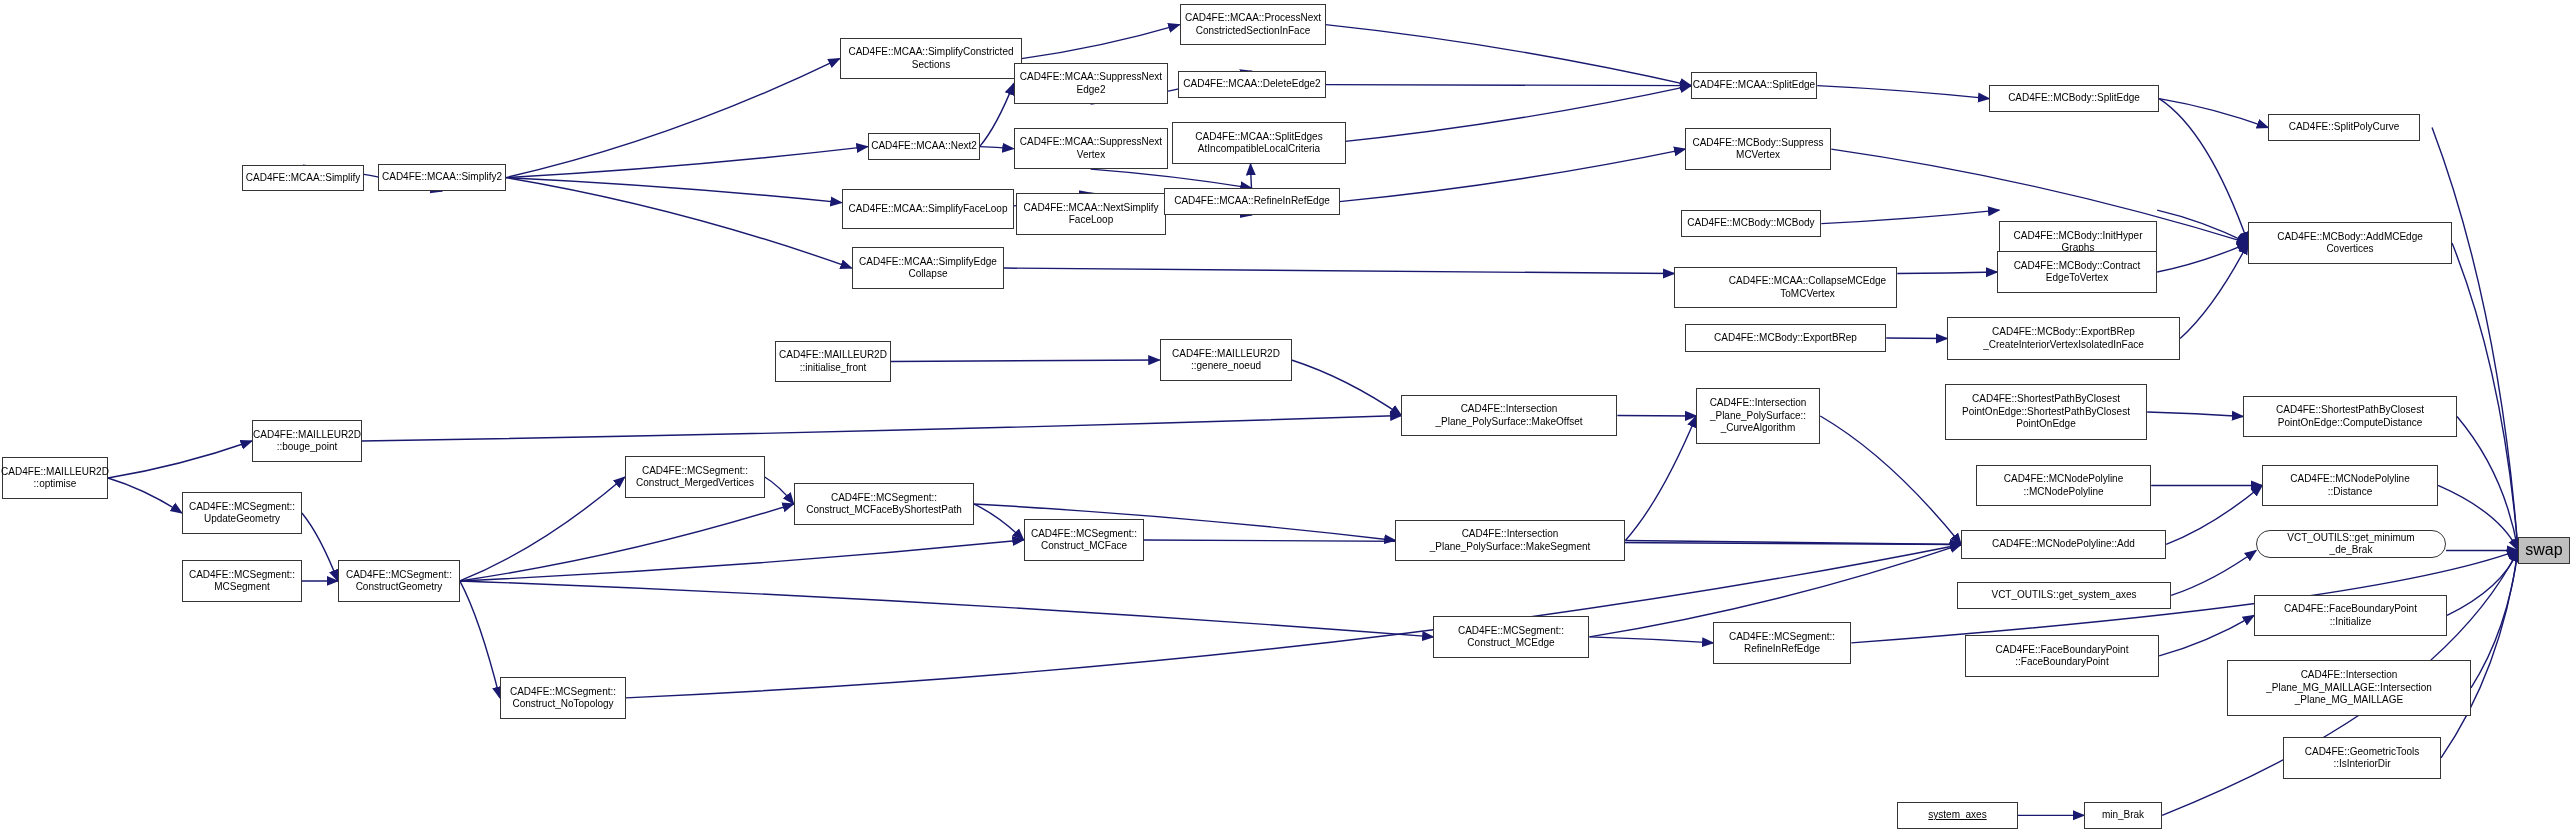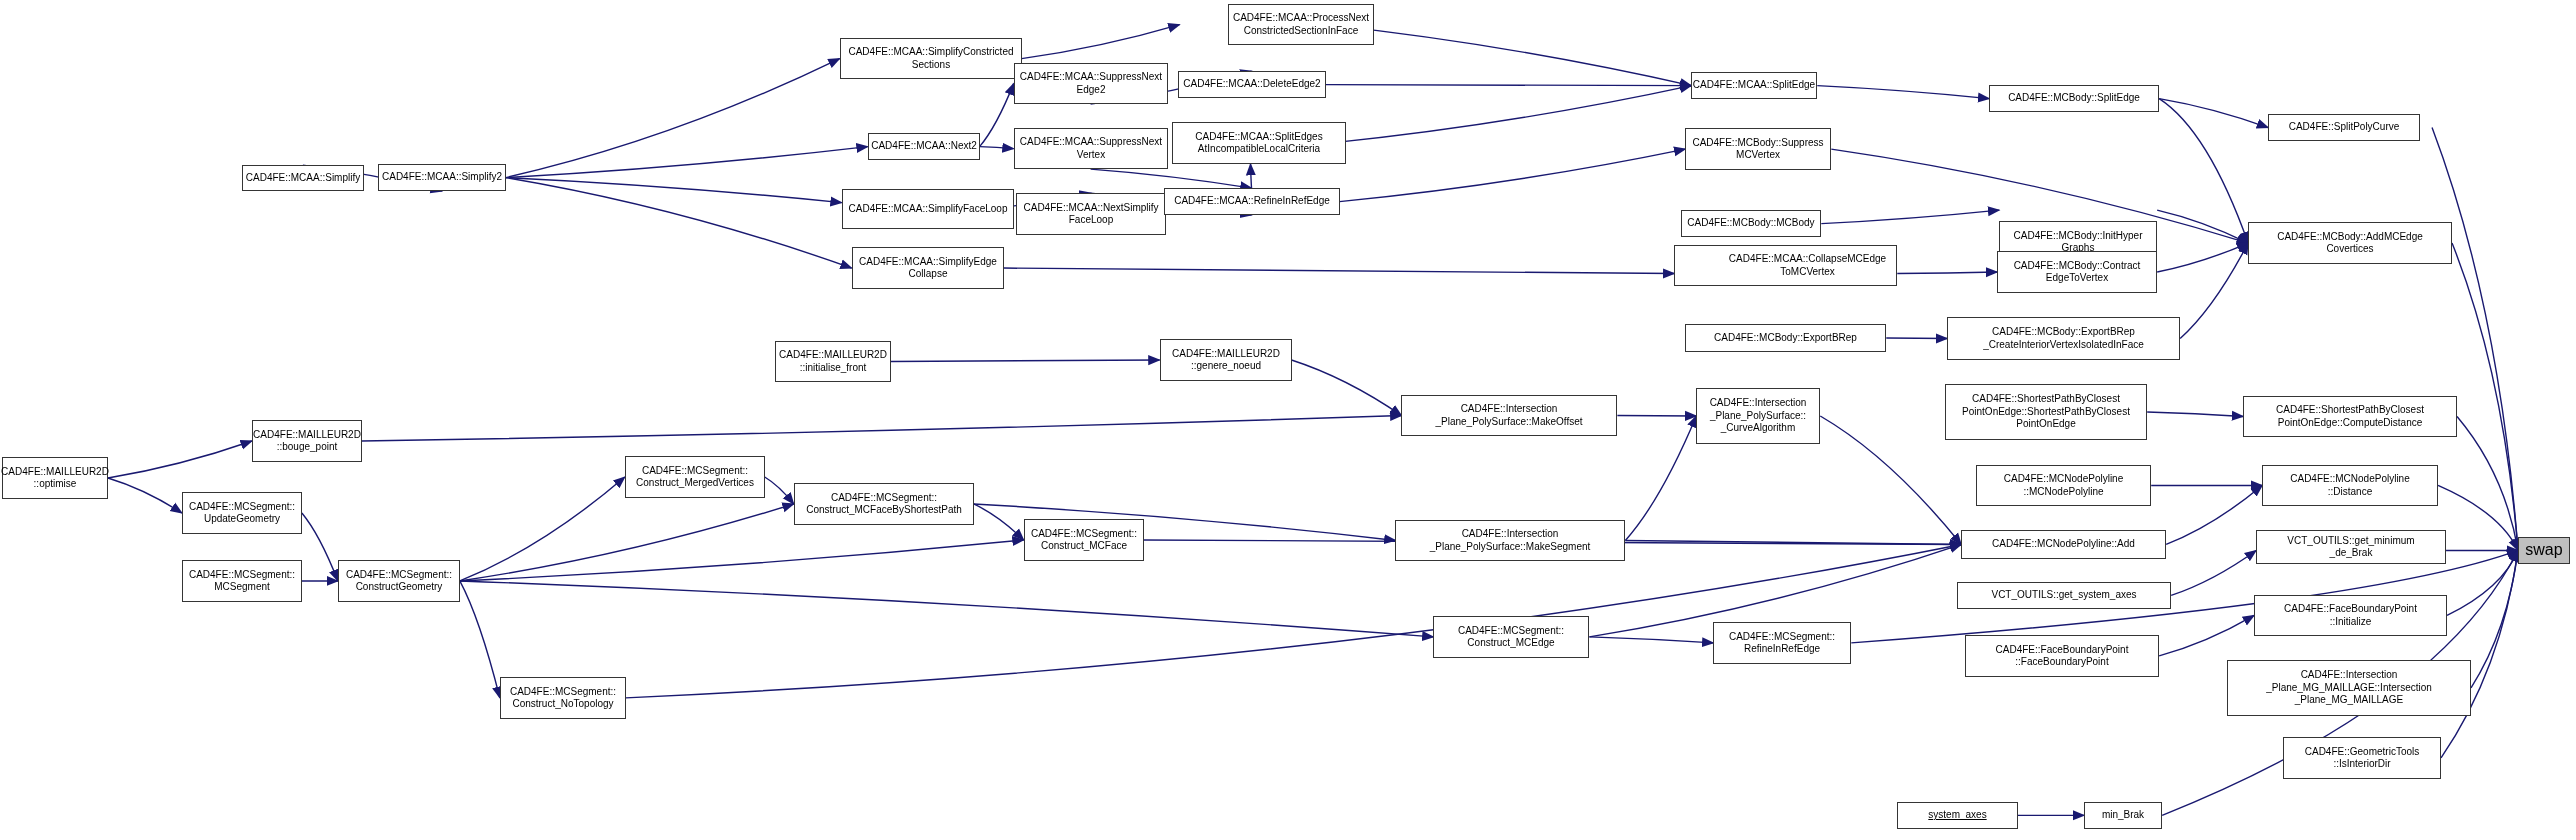--- a/index.html
+++ b/index.html
@@ -178,21 +178,21 @@
       <span>Vertex</span>
     </div>
     <div class="node" style="left: 1016px; top: 193px; width: 150px; height: 42px;">
       <span>CAD4FE::MCAA::NextSimplify</span>
       <span>FaceLoop</span>
     </div>
     <div class="node" style="left: 1024px; top: 519px; width: 120px; height: 42px;">
       <span>CAD4FE::MCSegment::</span>
       <span>Construct_MCFace</span>
     </div>
-    <div class="node" style="left: 1180px; top: 4px; width: 146px; height: 41px; margin-left: 48px;">
+    <div class="node" style="left: 1180px; top: 4px; width: 146px; height: 41px;">
       <span>CAD4FE::MCAA::ProcessNext</span>
       <span>ConstrictedSectionInFace</span>
     </div>
     <div class="node" style="left: 1178px; top: 71px; width: 148px; height: 27px;">
       <span>CAD4FE::MCAA::DeleteEdge2</span>
     </div>
     <div class="node" style="left: 1172px; top: 122px; width: 174px; height: 42px;">
       <span>CAD4FE::MCAA::SplitEdges</span>
       <span>AtIncompatibleLocalCriteria</span>
     </div>
@@ -218,21 +218,21 @@
     <div class="node" style="left: 1691px; top: 72px; width: 126px; height: 27px;">
       <span>CAD4FE::MCAA::SplitEdge</span>
     </div>
     <div class="node" style="left: 1685px; top: 128px; width: 146px; height: 42px;">
       <span>CAD4FE::MCBody::Suppress</span>
       <span>MCVertex</span>
     </div>
     <div class="node" style="left: 1681px; top: 210px; width: 140px; height: 27px;">
       <span>CAD4FE::MCBody::MCBody</span>
     </div>
-    <div class="node" style="left: 1674px; top: 245px; width: 223px; height: 41px; padding-left: 44px;">
+    <div class="node" style="left: 1674px; top: 267px; width: 223px; height: 41px; padding-left: 44px;">
       <span>CAD4FE::MCAA::CollapseMCEdge</span>
       <span>ToMCVertex</span>
     </div>
     <div class="node" style="left: 1685px; top: 324px; width: 201px; height: 28px;">
       <span>CAD4FE::MCBody::ExportBRep</span>
     </div>
     <div class="node" style="left: 1696px; top: 388px; width: 124px; height: 56px;">
       <span>CAD4FE::Intersection</span>
       <span>_Plane_PolySurface::</span>
       <span>_CurveAlgorithm</span>
@@ -276,21 +276,21 @@
       <span>CAD4FE::MCNodePolyline</span>
       <span>::MCNodePolyline</span>
     </div>
     <div class="node" style="left: 2262px; top: 465px; width: 176px; height: 41px;">
       <span>CAD4FE::MCNodePolyline</span>
       <span>::Distance</span>
     </div>
     <div class="node" style="left: 1961px; top: 530px; width: 205px; height: 29px;">
       <span>CAD4FE::MCNodePolyline::Add</span>
     </div>
-    <div class="node" style="left: 2256px; top: 530px; width: 190px; height: 34px;">
+    <div class="node" style="left: 2256px; top: 530px; width: 190px; height: 28px; border-radius: 15px;">
       <span>VCT_OUTILS::get_minimum</span>
       <span>_de_Brak</span>
     </div>
     <div class="node" style="left: 1957px; top: 582px; width: 214px; height: 27px;">
       <span>VCT_OUTILS::get_system_axes</span>
     </div>
     <div class="node" style="left: 1965px; top: 635px; width: 194px; height: 42px;">
       <span>CAD4FE::FaceBoundaryPoint</span>
       <span>::FaceBoundaryPoint</span>
     </div>

